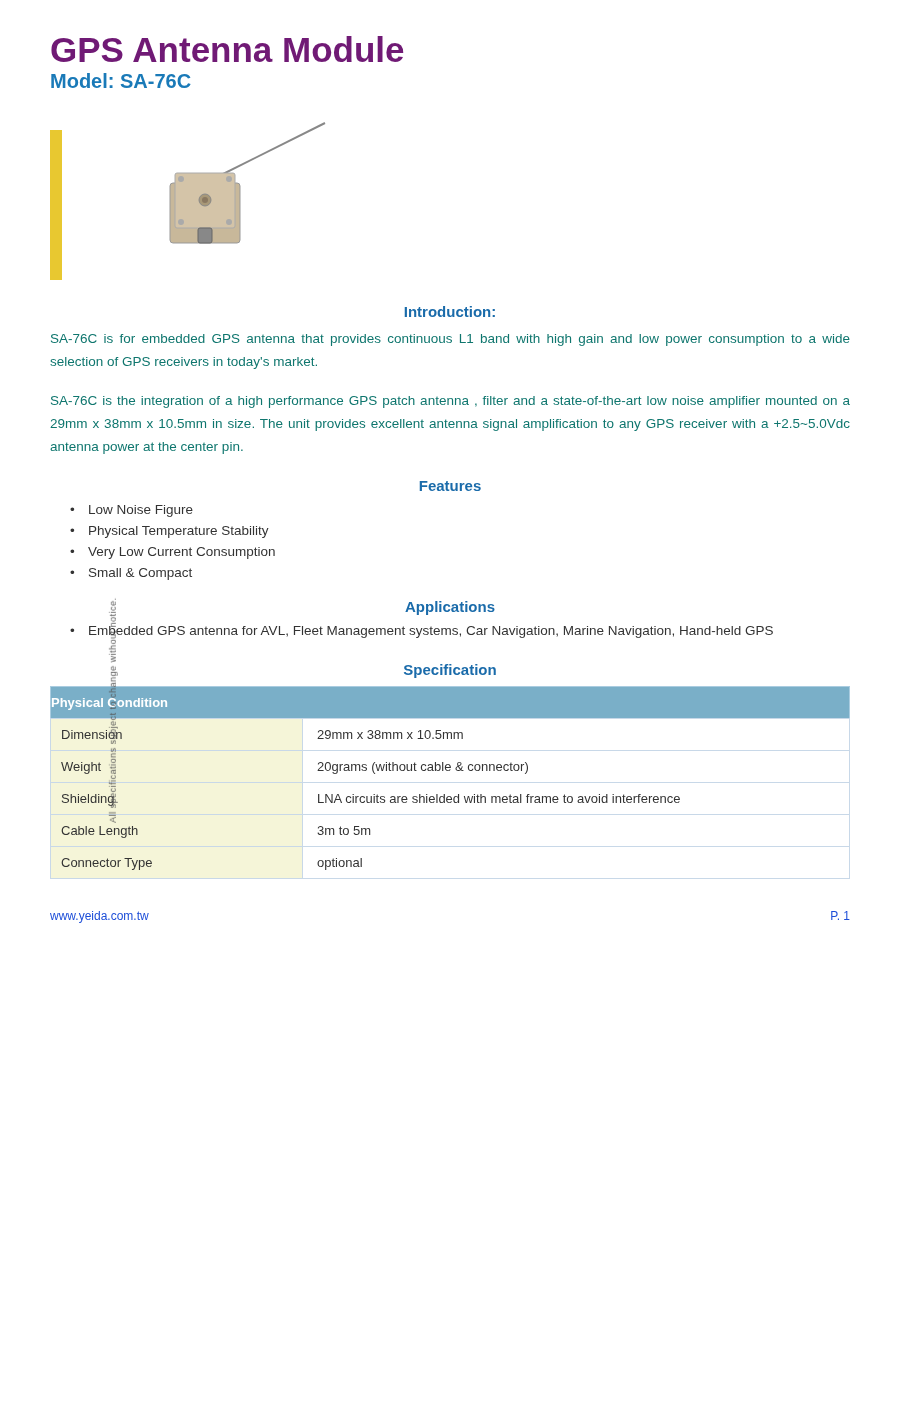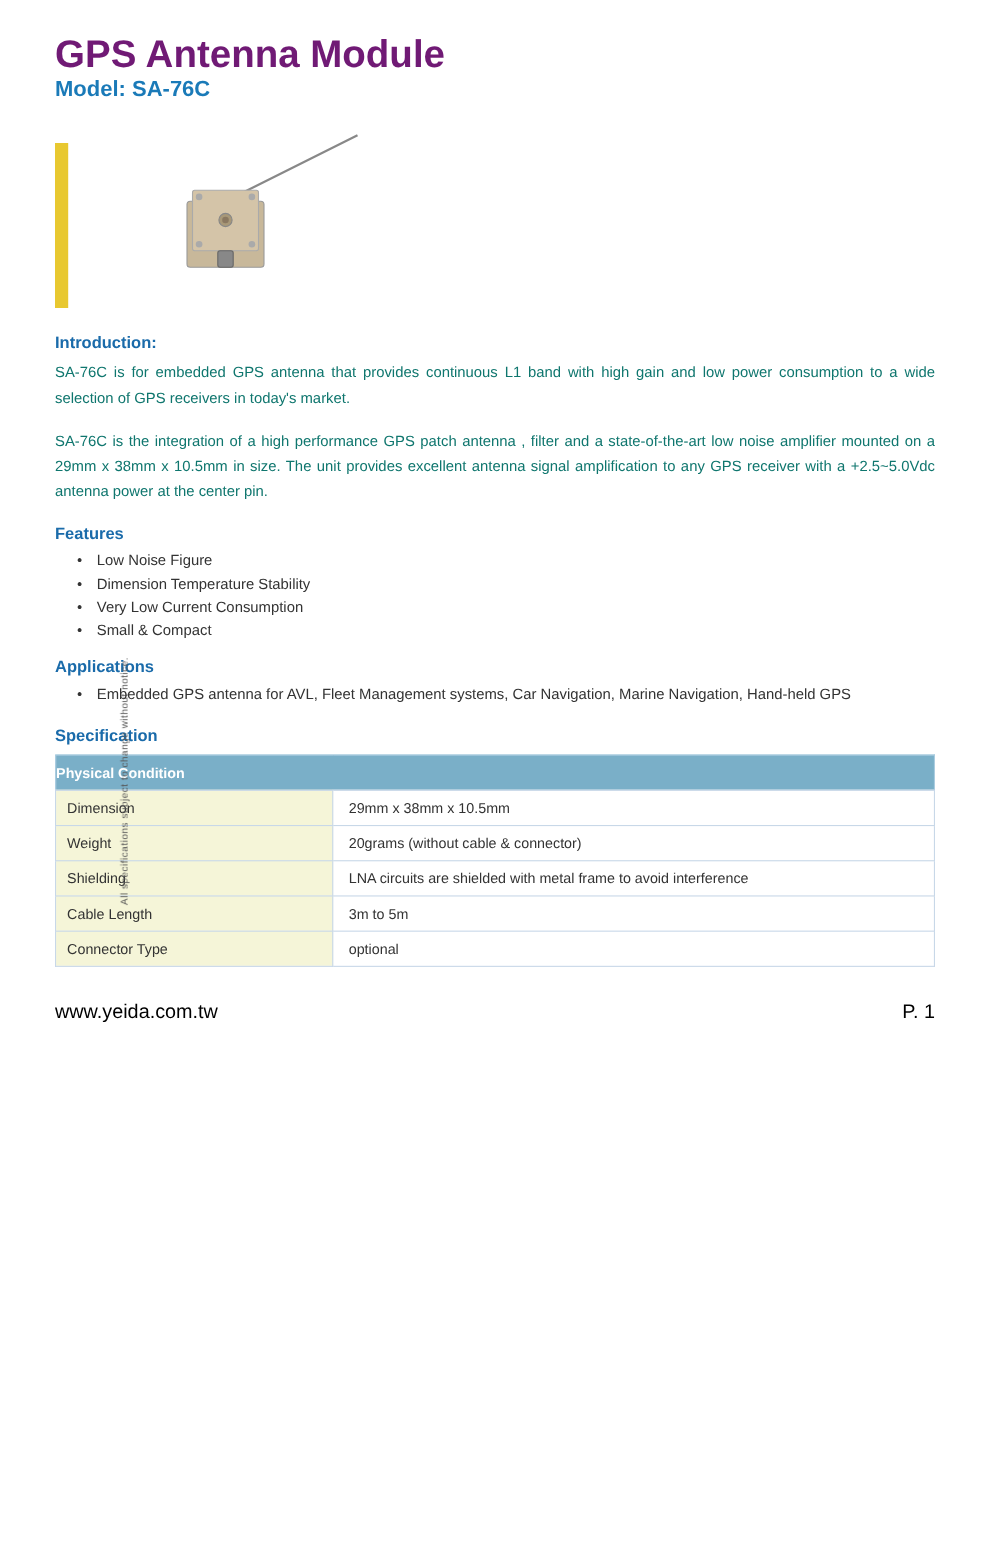--- a/index.html
+++ b/index.html
@@ -64,20 +64,21 @@
       height: 150px;
       position: relative;
     }
     
     .section-heading {
       font-size: 15px;
       font-weight: bold;
       color: #1a6baa;
       margin-bottom: 8px;
       margin-top: 18px;
+      text-align: center;
     }
     .intro-text {
       font-size: 13.5px;
       color: #0f766e;
       line-height: 1.7;
       text-align: justify;
       margin-bottom: 16px;
     }
     .features-list {
       list-style: none;
@@ -121,22 +122,22 @@
     }
     .spec-table tr.label-row td:last-child {
       background: #fff;
       padding: 8px 14px;
       border: 1px solid #c8d8e8;
     }
     .footer-area {
       display: flex;
       justify-content: space-between;
       margin-top: 30px;
-      font-size: 18px;
-      color: #000000;
+      font-size: 12px;
+      color: #1d4ed8;
     }
   </style>
 </head>
 <body>
 
 <div class="page">
 
   <div class="side-label">All specifications subject to change without notice.</div>
 
   <div class="yellow-bar"></div>
@@ -171,21 +172,21 @@
     </div>
   </div>
 
   <div class="section-heading">Introduction:</div>
   <p class="intro-text">SA-76C is for embedded GPS antenna that provides continuous L1 band with high gain and low power consumption to a wide selection of GPS receivers in today's market.</p>
   <p class="intro-text">SA-76C is the integration of a high performance GPS patch antenna , filter and a state-of-the-art low noise amplifier mounted on a 29mm x 38mm x 10.5mm in size. The unit provides excellent antenna signal amplification to any GPS receiver with a +2.5~5.0Vdc antenna power at the center pin.</p>
 
   <div class="section-heading">Features</div>
   <ul class="features-list">
     <li>Low Noise Figure</li>
-    <li>Dimension Temperature Stability</li>
+    <li>Physical Temperature Stability</li>
     <li>Very Low Current Consumption</li>
     <li>Small &amp; Compact</li>
   </ul>
 
   <div class="section-heading">Applications</div>
   <ul class="features-list">
     <li>Embedded GPS antenna for AVL, Fleet Management systems, Car Navigation, Marine Navigation, Hand-held GPS</li>
   </ul>
 
   <div class="spec-section">

